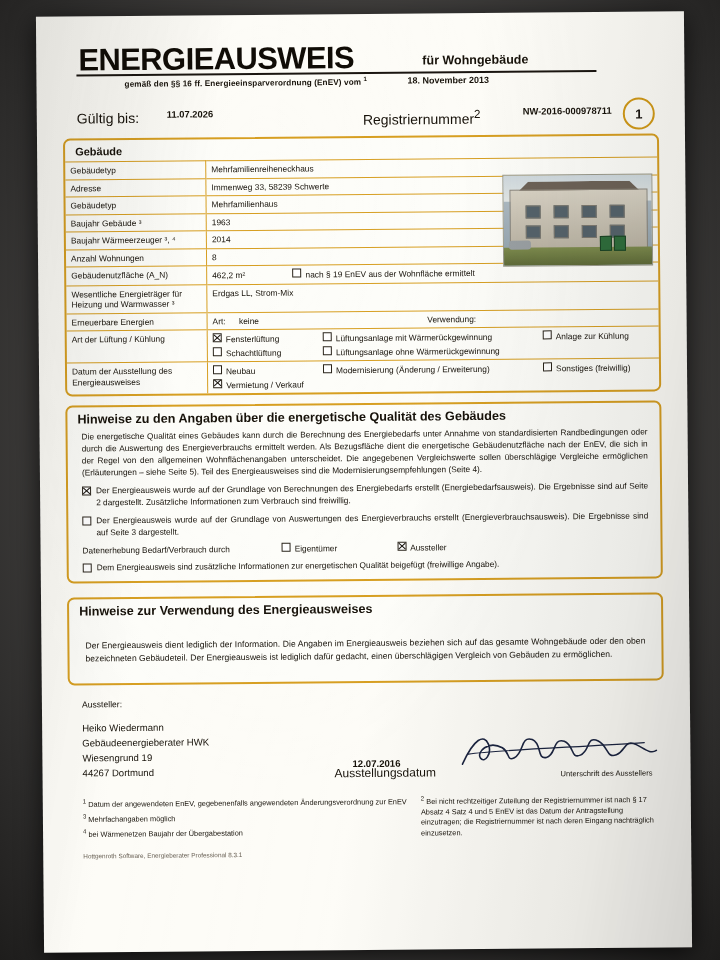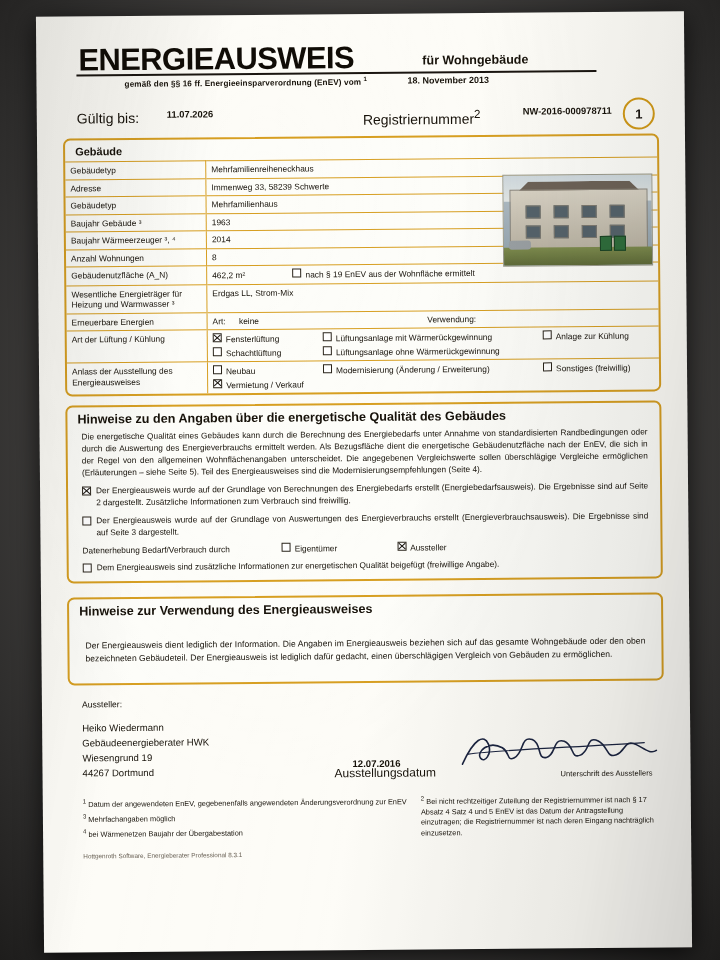--- a/index.html
+++ b/index.html
@@ -392,21 +392,21 @@
                 <span class="opt" style="width:220px;"><span class="cb"></span><span>Lüftungsanlage mit Wärmerückgewinnung</span></span>
                 <span class="opt"><span class="cb"></span><span>Anlage zur Kühlung</span></span>
               </div>
               <div style="display:flex; margin-top:2px;">
                 <span class="opt" style="width:110px;"><span class="cb"></span><span>Schachtlüftung</span></span>
                 <span class="opt" style="width:220px;"><span class="cb"></span><span>Lüftungsanlage ohne Wärmerückgewinnung</span></span>
               </div>
             </td>
           </tr>
           <tr>
-            <td class="k">Anlass der Ausstellung des Energieausweises</td>
+            <td class="k">Datum der Ausstellung des Energieausweises</td>
             <td>
               <div style="display:flex;">
                 <span class="opt" style="width:110px;"><span class="cb"></span><span>Neubau</span></span>
                 <span class="opt" style="width:220px;"><span class="cb"></span><span>Modernisierung (Änderung / Erweiterung)</span></span>
                 <span class="opt"><span class="cb"></span><span>Sonstiges (freiwillig)</span></span>
               </div>
               <div style="display:flex; margin-top:2px;">
                 <span class="opt" style="width:110px;"><span class="cb x"></span><span>Vermietung / Verkauf</span></span>
               </div>
             </td>

